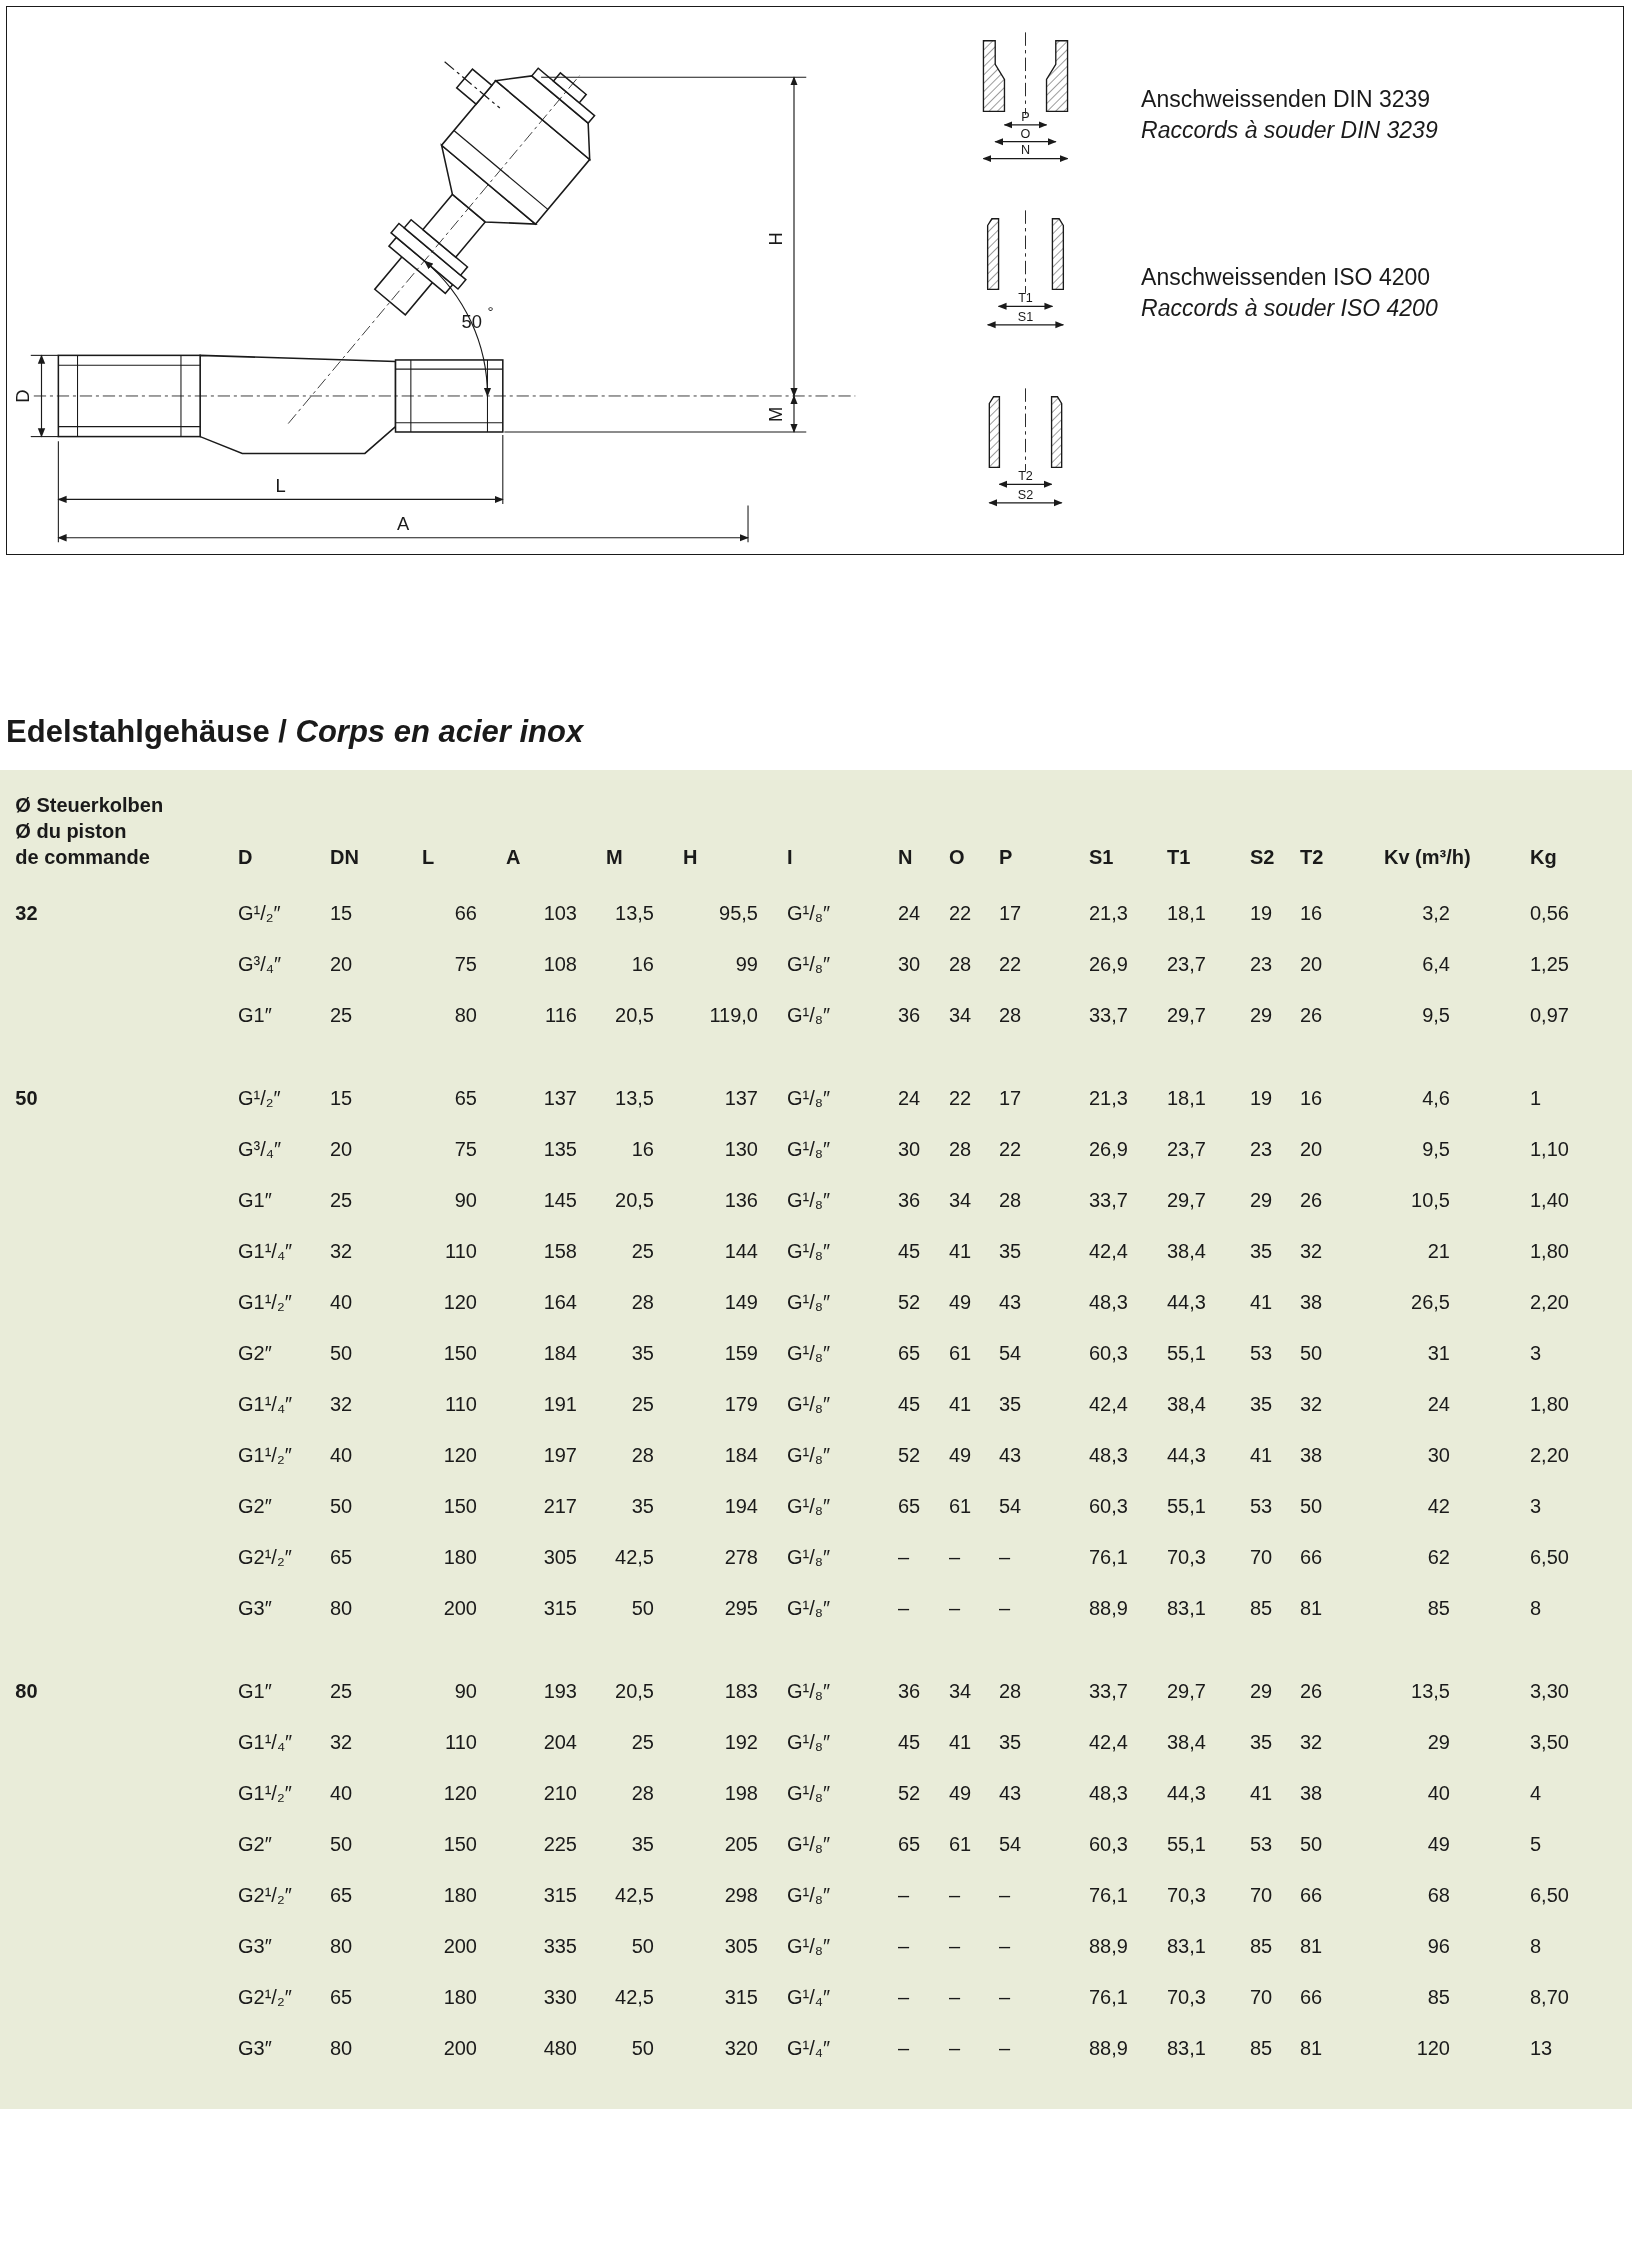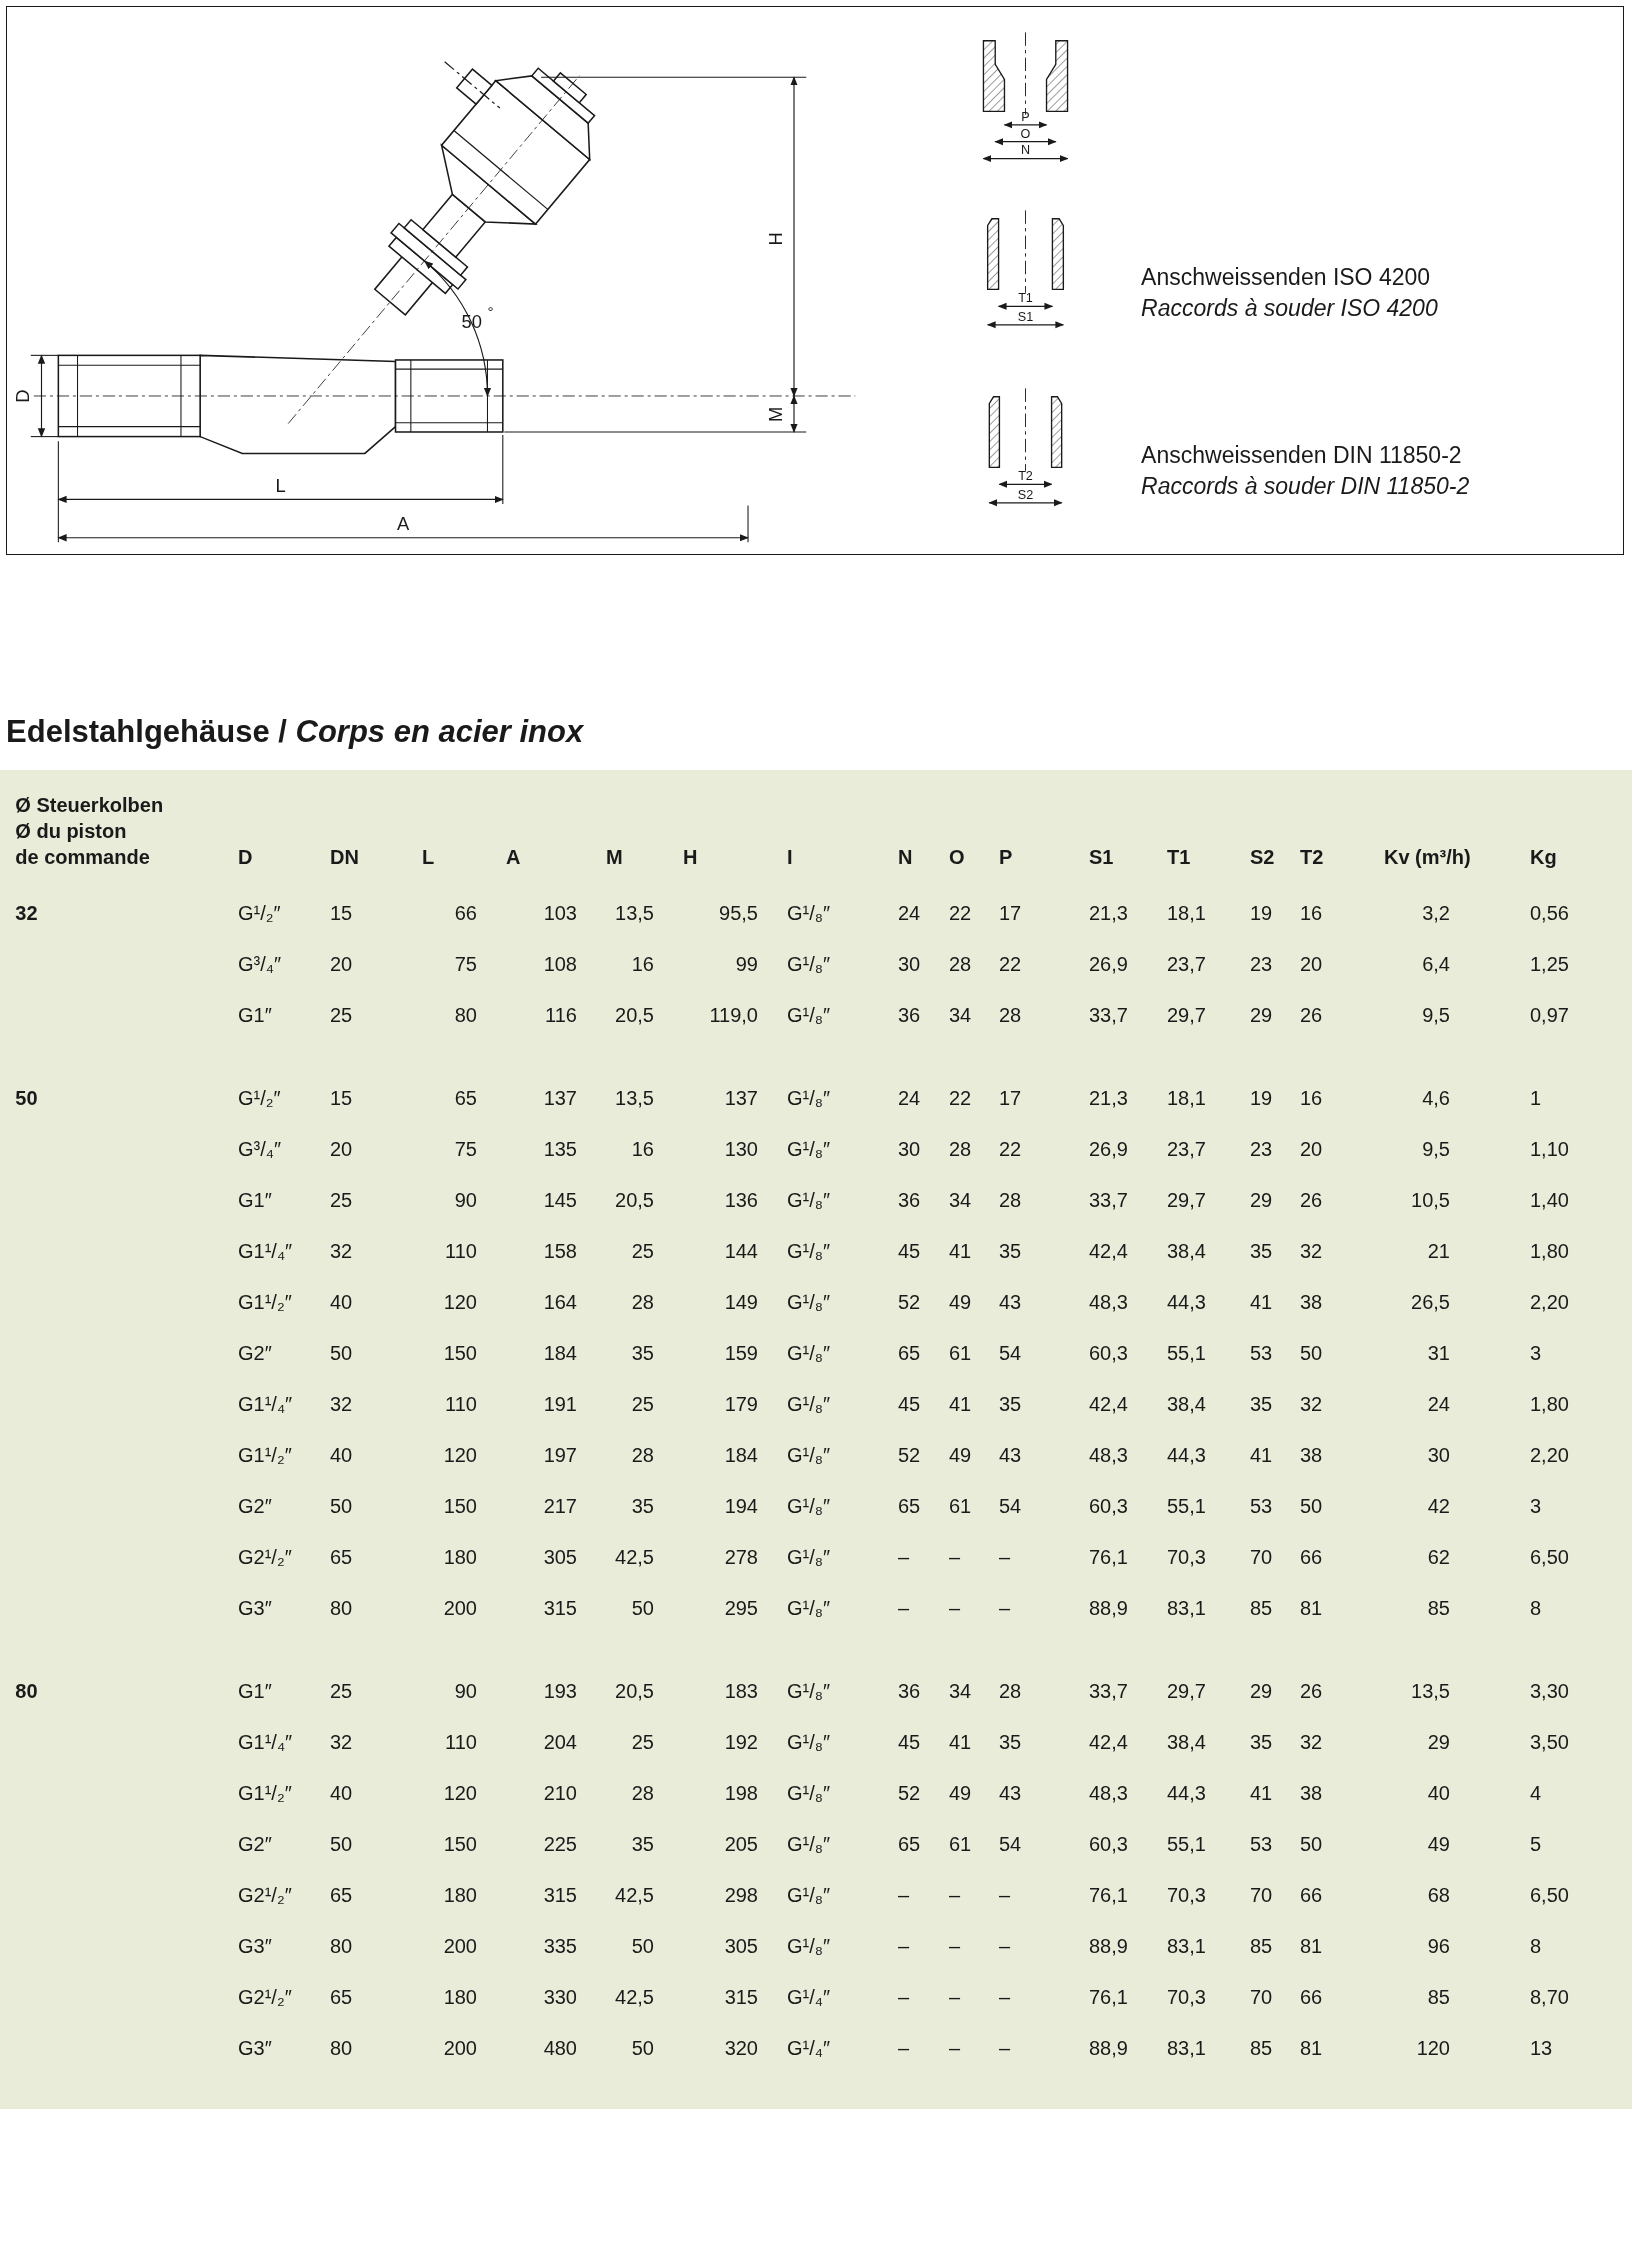--- a/index.html
+++ b/index.html
@@ -154,20 +154,24 @@
           <line class="cl" x1="85" y1="4" x2="85" y2="102"></line>
           <polygon class="wd" fill="url(#h1)" points="35,14 49,14 49,42 60,60 60,98 35,98"></polygon>
           <polygon class="wd" fill="url(#h1)" points="135,14 121,14 121,42 110,60 110,98 135,98"></polygon>
           <line class="dim" x1="60" y1="114" x2="110" y2="114" marker-start="url(#m1)" marker-end="url(#m1)"></line>
           <text class="dt" x="85" y="109" text-anchor="middle">P</text>
           <line class="dim" x1="49" y1="134" x2="121" y2="134" marker-start="url(#m1)" marker-end="url(#m1)"></line>
           <text class="dt" x="85" y="129" text-anchor="middle">O</text>
           <line class="dim" x1="35" y1="154" x2="135" y2="154" marker-start="url(#m1)" marker-end="url(#m1)"></line>
           <text class="dt" x="85" y="149" text-anchor="middle">N</text>
         </svg>
+        <div class="weld-label">
+          <div class="weld-title">Anschweissenden DIN 3239</div>
+          <div class="weld-subtitle">Raccords à souder DIN 3239</div>
+        </div>
       </div>
 
       <div class="weld-row">
         <svg class="weld-svg" viewBox="0 0 170 170">
           <defs>
             <pattern id="h2" width="7" height="7" patternUnits="userSpaceOnUse" patternTransform="rotate(45)">
               <line x1="0" y1="0" x2="0" y2="7" stroke="#3a3a3a" stroke-width="1.2"></line>
             </pattern>
             <marker id="m2" viewBox="0 0 10 10" refX="9" refY="5" markerWidth="7" markerHeight="7" orient="auto-start-reverse">
               <path d="M0,1 L10,5 L0,9 z" fill="#1a1a1a"></path>
@@ -198,24 +202,20 @@
             </marker>
           </defs>
           <line class="cl" x1="85" y1="4" x2="85" y2="102"></line>
           <polygon class="wd" fill="url(#h3)" points="42,22 47,14 54,14 54,98 42,98"></polygon>
           <polygon class="wd" fill="url(#h3)" points="128,22 123,14 116,14 116,98 128,98"></polygon>
           <line class="dim" x1="54" y1="118" x2="116" y2="118" marker-start="url(#m3)" marker-end="url(#m3)"></line>
           <text class="dt" x="85" y="113" text-anchor="middle">T2</text>
           <line class="dim" x1="42" y1="140" x2="128" y2="140" marker-start="url(#m3)" marker-end="url(#m3)"></line>
           <text class="dt" x="85" y="135" text-anchor="middle">S2</text>
         </svg>
-        <div class="weld-label">
-          <div class="weld-title">Anschweissenden DIN 11850-2</div>
-          <div class="weld-subtitle">Raccords à souder DIN 11850-2</div>
-        </div>
       </div>
 
     </div>
   </div>
 
   <h1 class="section-title"><span class="t-de">Edelstahlgehäuse</span><span class="t-sep"> / </span><span class="t-fr">Corps en acier inox</span></h1>
 
   <div class="table-wrap">
     <table class="spec-table">
       <colgroup>

